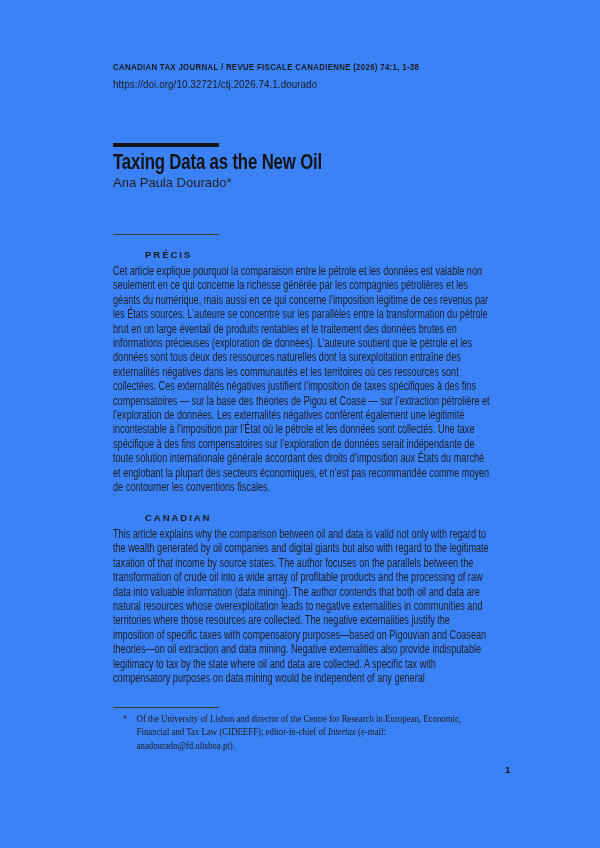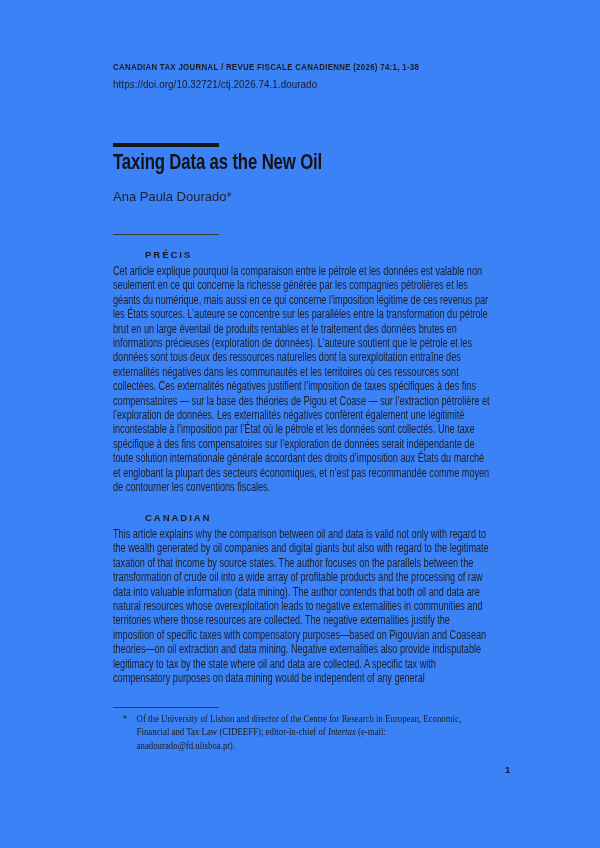--- a/index.html
+++ b/index.html
@@ -57,21 +57,21 @@
     font-weight: bold;
     letter-spacing: -0.2px;
     white-space: nowrap;
     transform: scaleX(0.78);
     transform-origin: 0 0;
     color: #141416;
   }
   .article-author {
     position: absolute;
     left: 113px;
-    top: 189px;
+    top: 175px;
     font-size: 13px;
     color: #222226;
   }
   .section-rule {
     position: absolute;
     left: 113px;
     width: 106px;
     height: 1px;
     background: #3a3a3a;
   }

